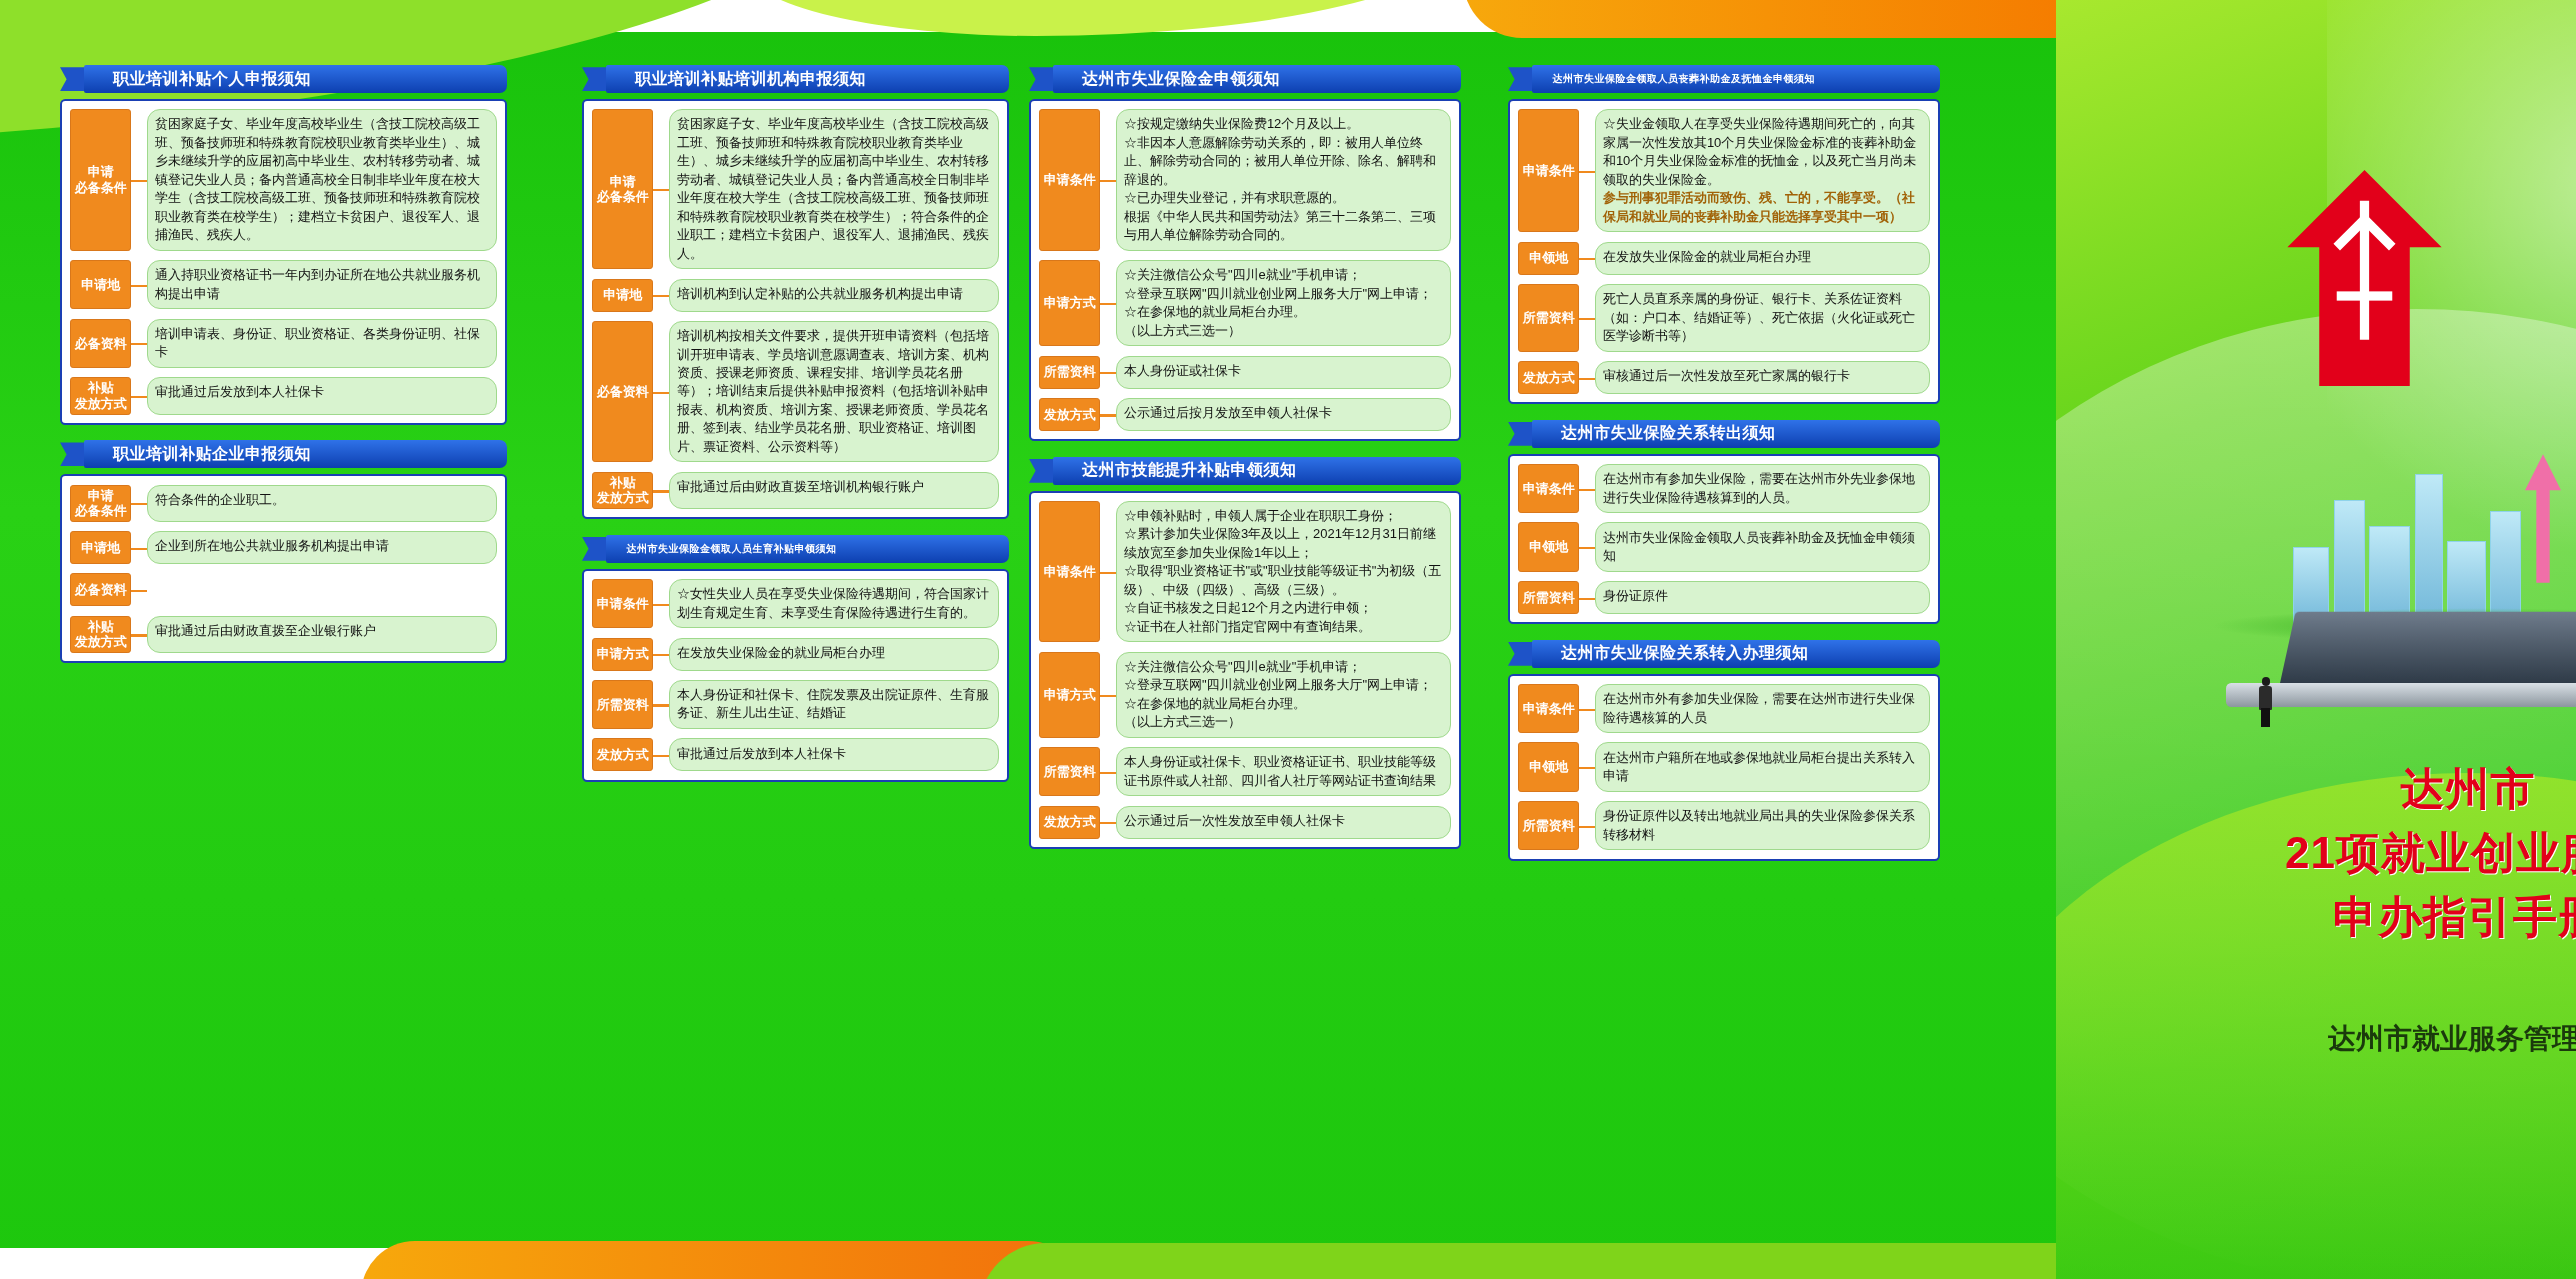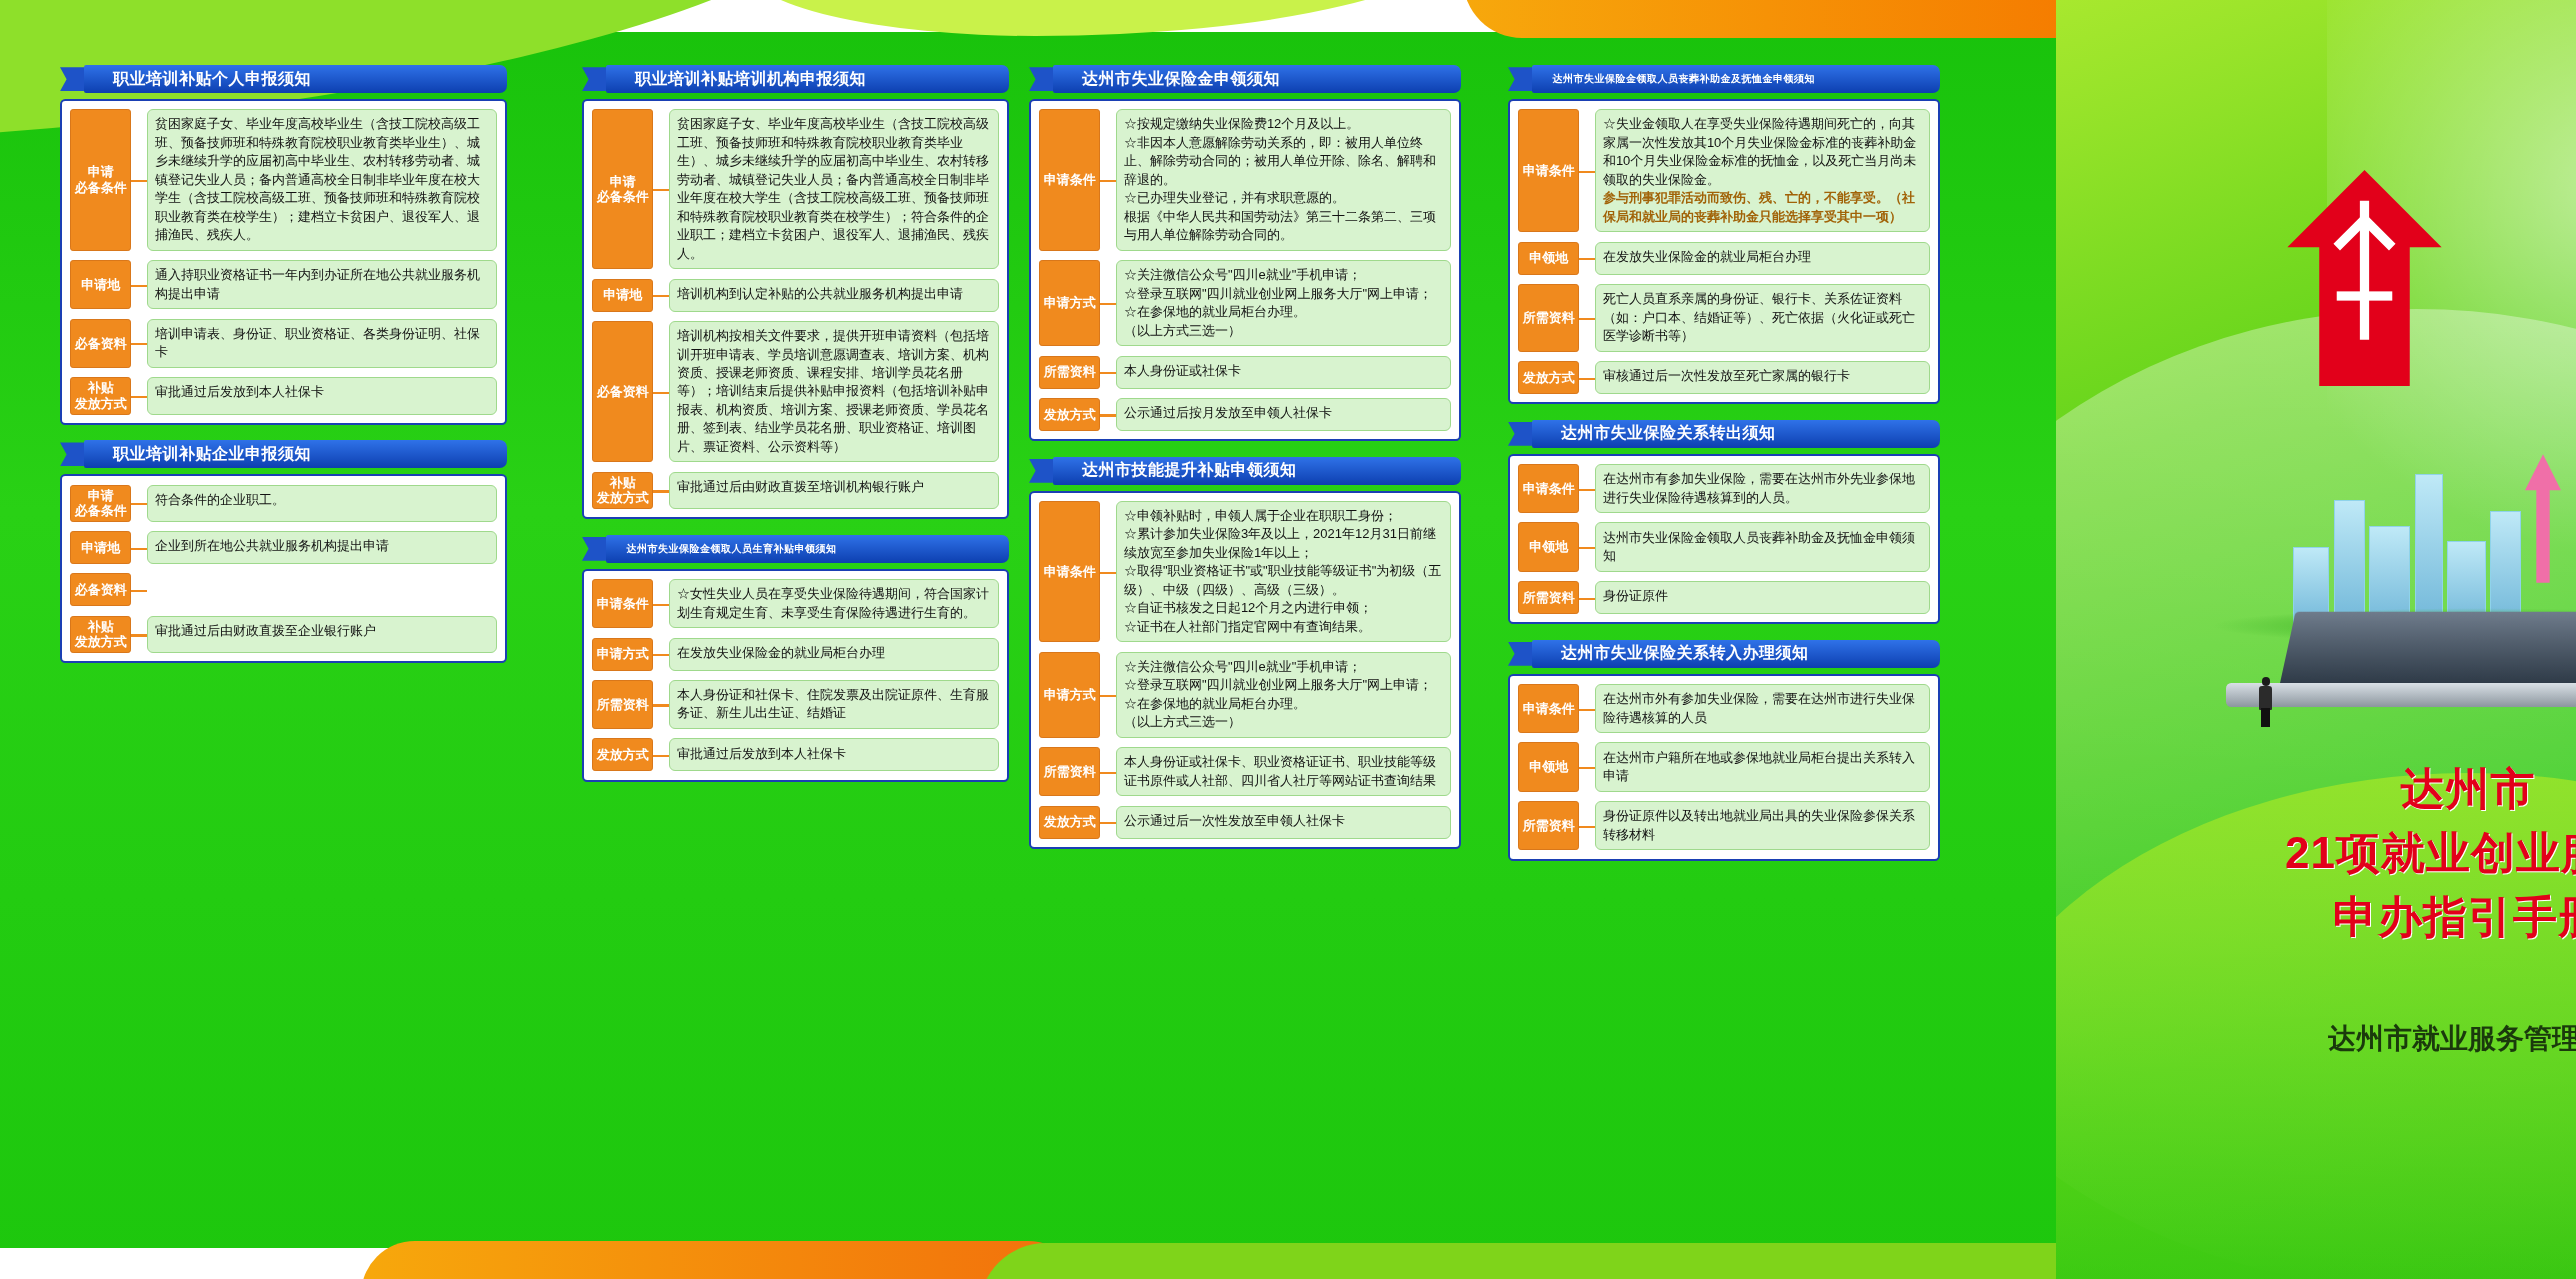--- a/index.html
+++ b/index.html
@@ -180,21 +180,21 @@
     width:15.5px; flex:0 0 15.5px; position:relative;
   }
   .connector:before{
     content:""; position:absolute; left:0; top:50%; width:15.5px; height:2.1px;
     background:#f08a1e;
   }
   .val {
     flex:1 1 auto;
     background:#d8f3cf;
     border:1px solid #9fd98c;
-    border-radius:6px;
+    border-radius:13px;
     padding:5.2px 7.2px;
     font-size:13px; line-height:1.42; color:#111111;
   }
   .red { color:#a16207; font-weight:bold; }
 </style>
 </head>
 <body>
 
 <div class="page">
   <div class="bg-left"></div>

